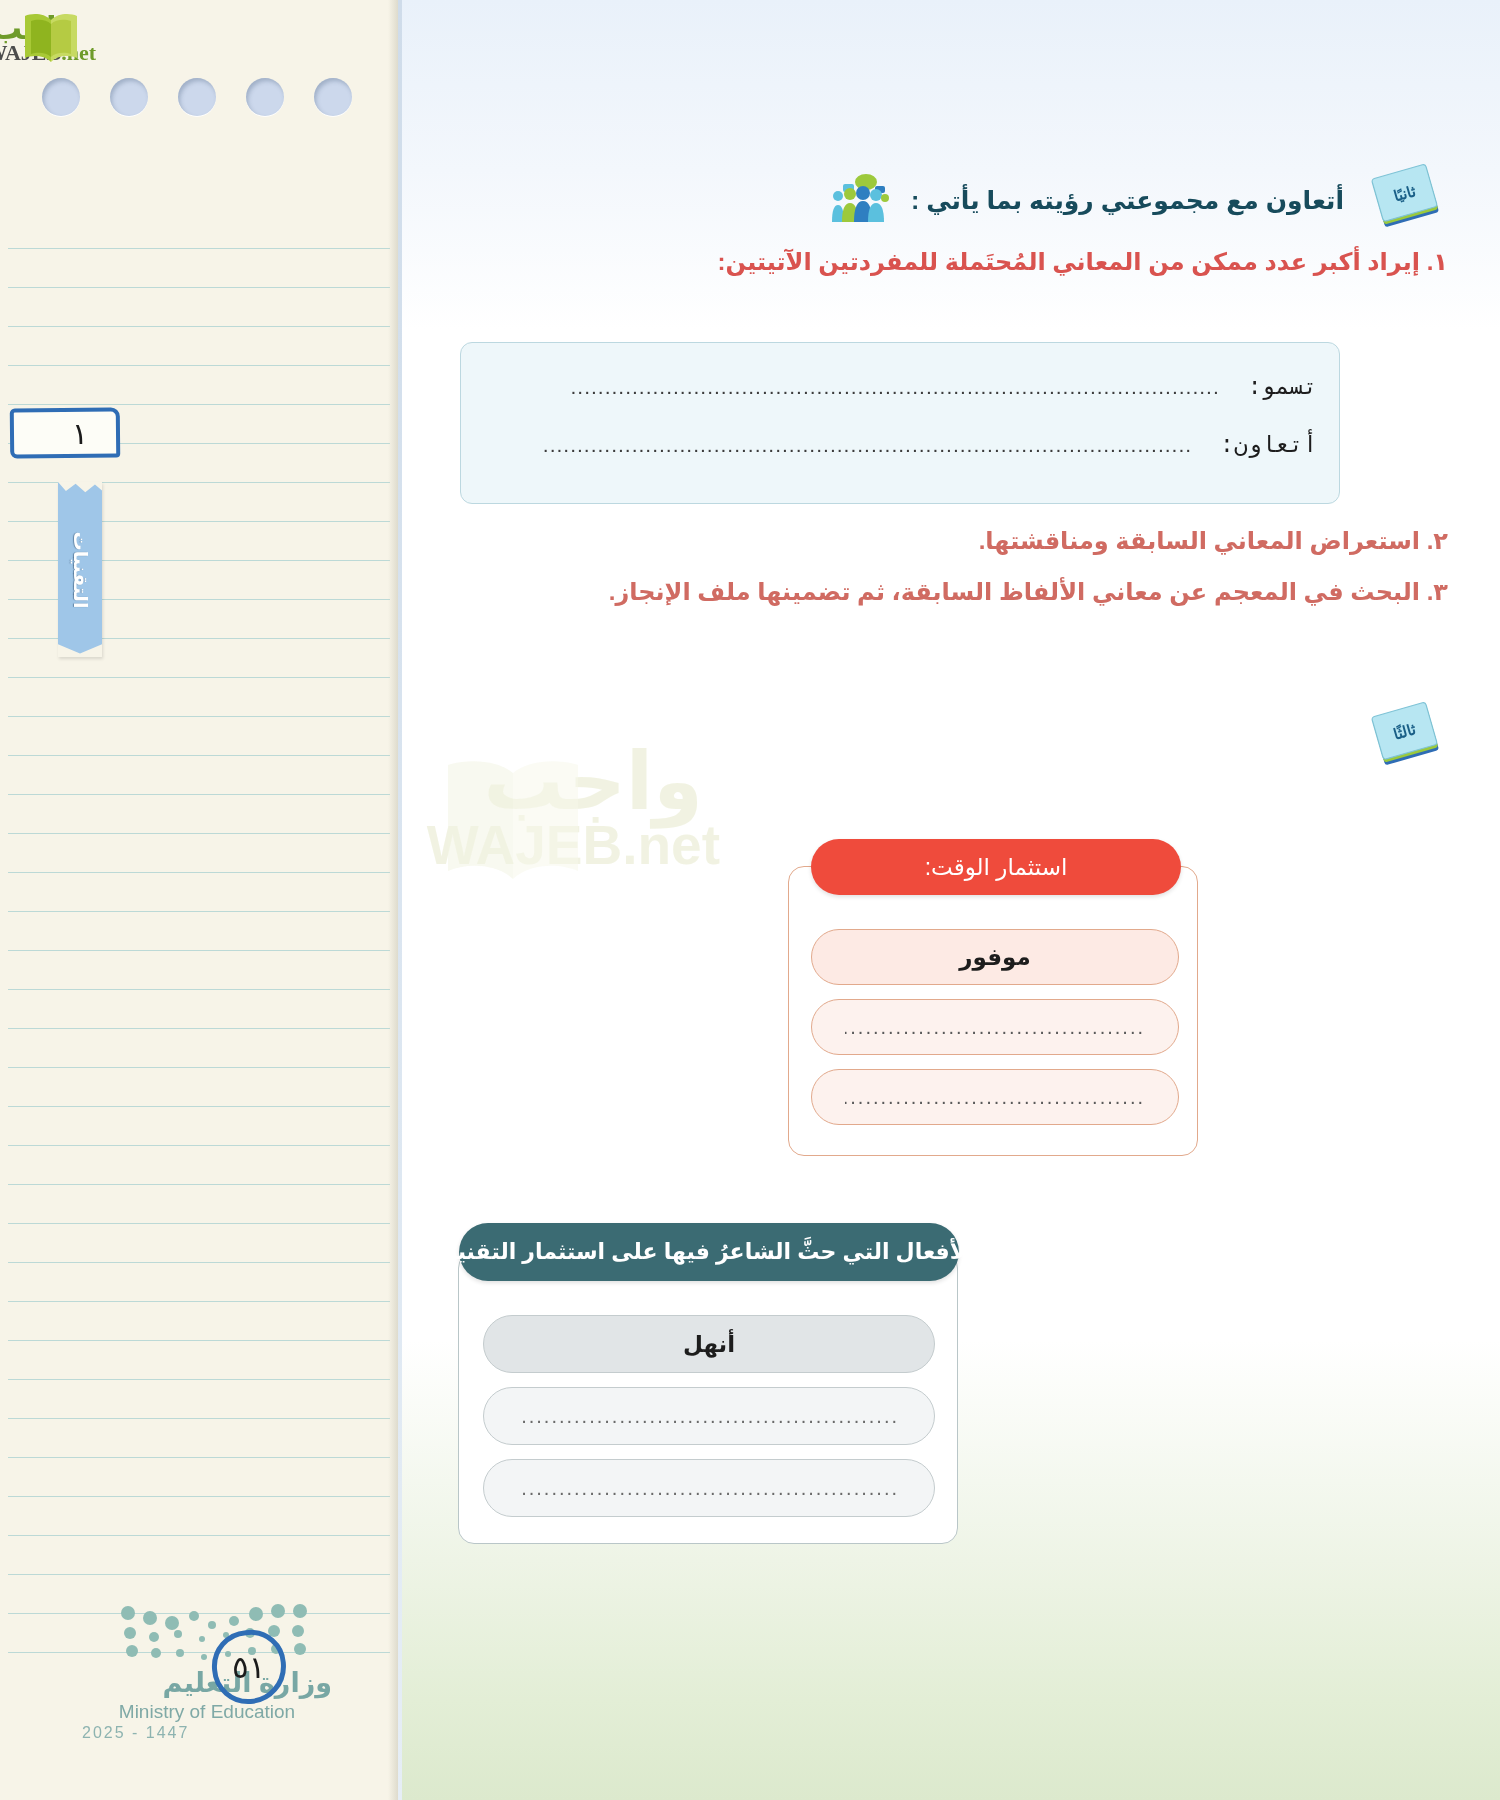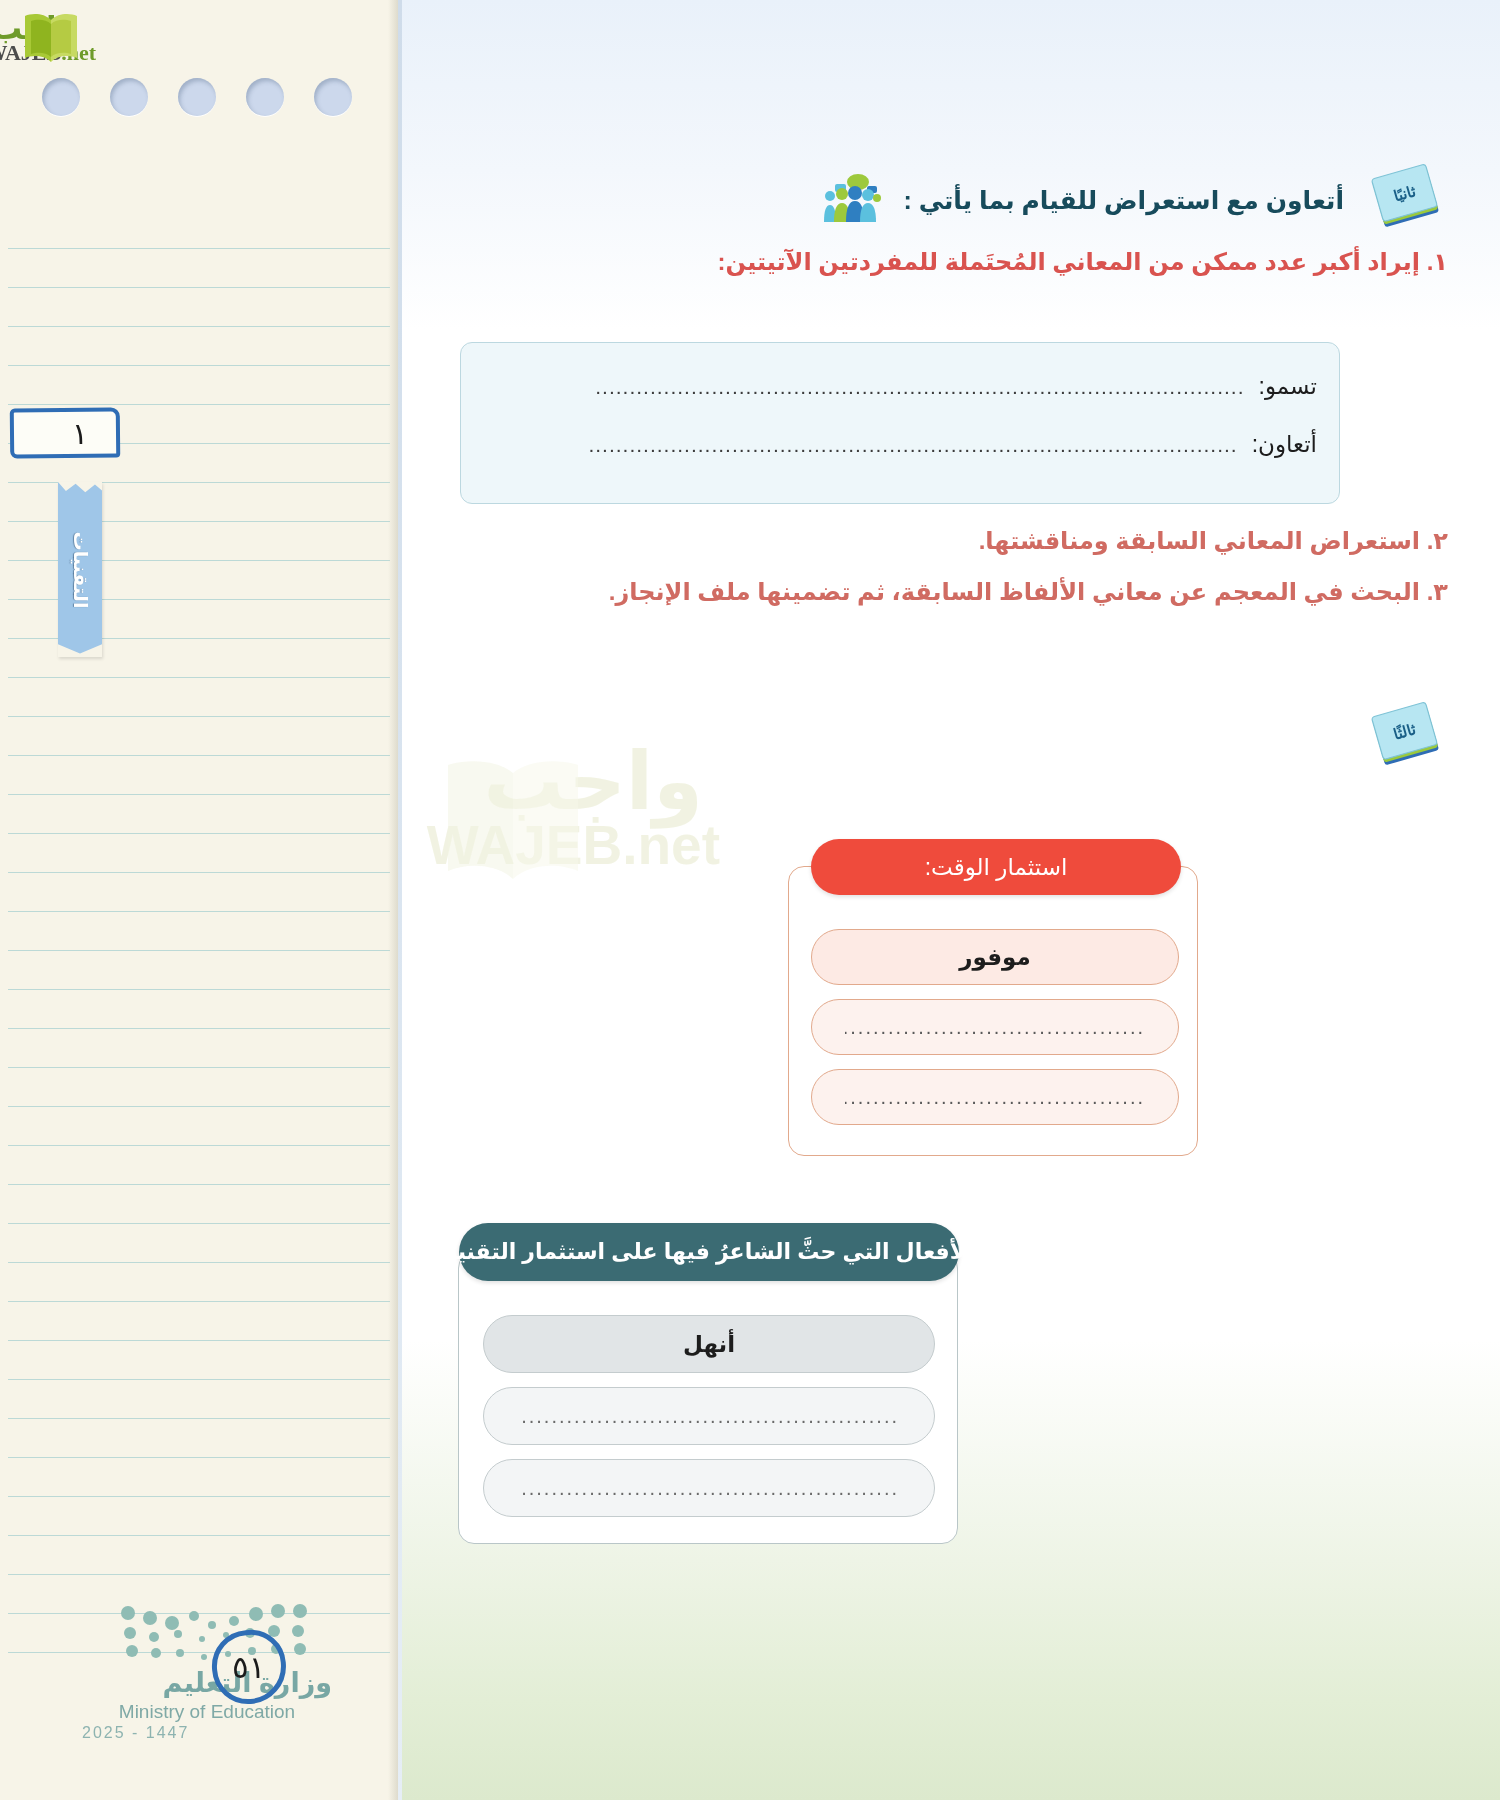--- a/index.html
+++ b/index.html
@@ -223,21 +223,22 @@
   }
   .ans-row {
     position: absolute;
     right: 22px; left: 24px;
     height: 34px;
     display: flex; align-items: baseline;
     direction: rtl;
   }
   .ans-label {
     color: #1d1d1d; font-size: 23px; white-space: nowrap;
-    margin-left: 14px;
+    margin-left: 28px;
+    font-family: Liberation Mono, monospace;
   }
   .ans-dots {
     flex: 1;
     color: #3c3c3c; font-size: 21px;
     overflow: hidden; white-space: nowrap;
     letter-spacing: 1px;
   }
 
   
   #red-card {
@@ -445,21 +446,21 @@
       <span class="tilt-card">
         <svg width="84" height="72" viewBox="0 0 84 72" aria-hidden="true">
           <g transform="rotate(-16 42 36)">
             <rect x="12" y="14" width="56" height="44" rx="3" fill="#2f6db5"></rect>
             <rect x="12" y="11" width="56" height="44" rx="3" fill="#9ac93c"></rect>
             <rect x="12" y="8" width="56" height="44" rx="3" fill="#b7e6f2" stroke="#7fc3d6" stroke-width="1.2"></rect>
             <text x="40" y="36" font-size="15" font-weight="bold" fill="#1a5f87" text-anchor="middle" font-family="Liberation Sans, sans-serif">ثانيًا</text>
           </g>
         </svg>
       </span>
-      <span class="sec-text">أتعاون مع استعراض للقيام بما يأتي :</span>
+      <span class="sec-text">أتعاون مع مجموعتي رؤيته بما يأتي :</span>
       <span style="margin-right:22px; display:inline-block;">
         <svg width="60" height="52" viewBox="0 0 60 52" aria-hidden="true">
           <ellipse cx="37" cy="10" rx="11" ry="8" fill="#9dc93c"></ellipse>
           <rect x="14" y="12" width="11" height="8" rx="2" fill="#5bc0de"></rect>
           <rect x="46" y="14" width="10" height="7" rx="2" fill="#2f7fc1"></rect>
           <circle cx="9" cy="24" r="5" fill="#5bc0de"></circle>
           <path d="M3 50 Q3 33 9 33 Q15 33 15 50 Z" fill="#5bc0de"></path>
           <circle cx="21" cy="22" r="6" fill="#9dc93c"></circle>
           <path d="M13 50 Q13 31 21 31 Q29 31 29 50 Z" fill="#9dc93c"></path>
           <circle cx="34" cy="21" r="7" fill="#2f7fc1"></circle>

